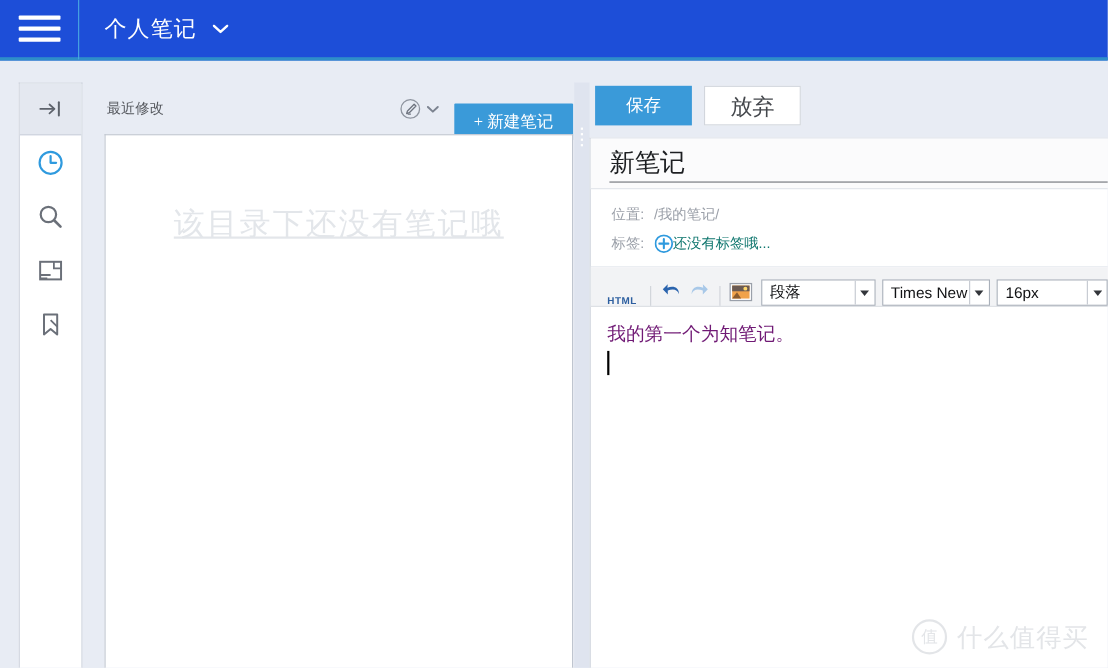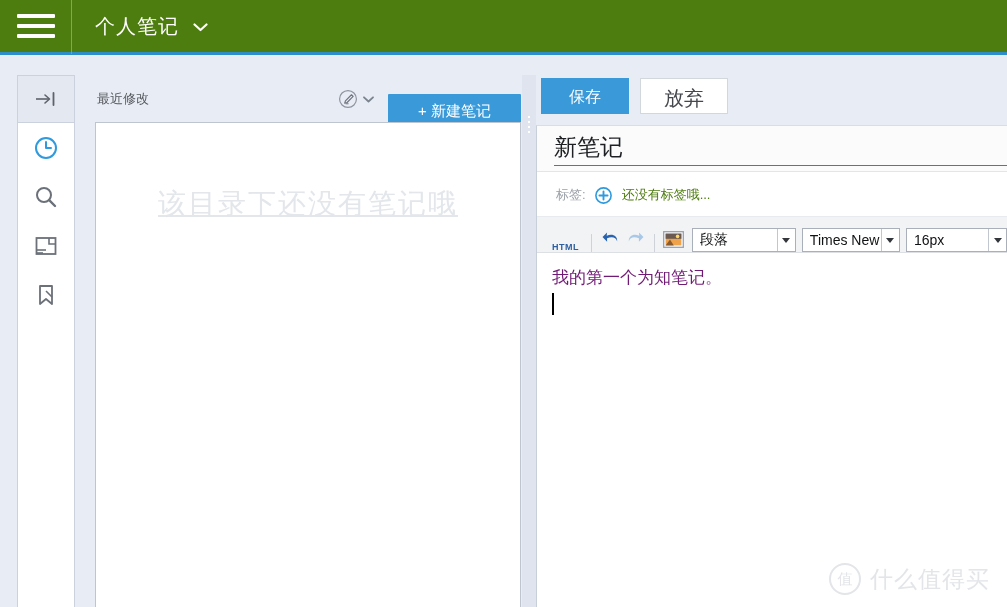--- a/index.html
+++ b/index.html
@@ -14,21 +14,21 @@
     font-family: "Liberation Sans", "DejaVu Sans", sans-serif;
     -webkit-font-smoothing: antialiased;
   }
 
   
   .topbar {
     position: absolute;
     left: 0; top: 0;
     width: 1007px;
     height: 55px;
-    background: #4d7c0f;
+    background: #1d4ed8;
     border-bottom: 3px solid #2e8ec9;
     box-sizing: border-box;
     display: flex;
     align-items: center;
   }
   .hamburger {
     width: 72px;
     height: 55px;
     display: flex;
     flex-direction: column;
@@ -117,28 +117,28 @@
   .pencil-caret {
     color: #7c8390;
     font-size: 12px;
     margin-left: 4px;
     line-height: 1;
   }
   .new-note-btn {
     background: #3a9ad9;
     color: #ffffff;
     font-size: 15px;
-    padding: 0 30px;
+    padding: 0 18px;
     height: 34px;
     line-height: 34px;
     border: none;
     border-radius: 1px;
     cursor: pointer;
     white-space: nowrap;
-    font-family: Liberation Sans, sans-serif;
+    font-family: Liberation Serif, serif;
     margin-top: 24px;
   }
 
   
   .list-body {
     position: absolute;
     left: 95px;
     top: 122px;
     width: 426px;
     height: 485px;
@@ -269,22 +269,21 @@
     white-space: nowrap;
   }
   .tag-add {
     width: 17px;
     height: 17px;
     margin-left: 9px;
     display: inline-block;
     cursor: pointer;
   }
   .tag-placeholder {
-    margin-left: 10px;
-    color: #4d7c0f;
+    color: #0f766e;
     white-space: nowrap;
     cursor: text;
   }
 
   
   .toolbar {
     height: 36px;
     background: #f2f3f5;
     border-bottom: 1px solid #dcdfe4;
     display: flex;
@@ -497,20 +496,24 @@
   <button class="btn-discard">放弃</button>
 </div>
 
 <div class="editor">
 
   <div class="title-row">
     <div class="note-title">新笔记</div>
   </div>
 
   <div class="meta">
+    <div class="meta-row">
+      <span class="meta-label">位置:</span>
+      <span class="meta-value">/我的笔记/</span>
+    </div>
     <div class="meta-row">
       <span class="meta-label">标签:</span>
       <span class="tag-add">
         <svg width="17" height="17" viewBox="0 0 17 17">
           <circle cx="8.5" cy="8.5" r="7.6" fill="#ffffff" stroke="#2f9ade" stroke-width="1.6"></circle>
           <path d="M8.5 4.4 V12.6 M4.4 8.5 H12.6" stroke="#2f9ade" stroke-width="1.9" stroke-linecap="round"></path>
         </svg>
       </span>
       <span class="tag-placeholder">还没有标签哦...</span>
     </div>

